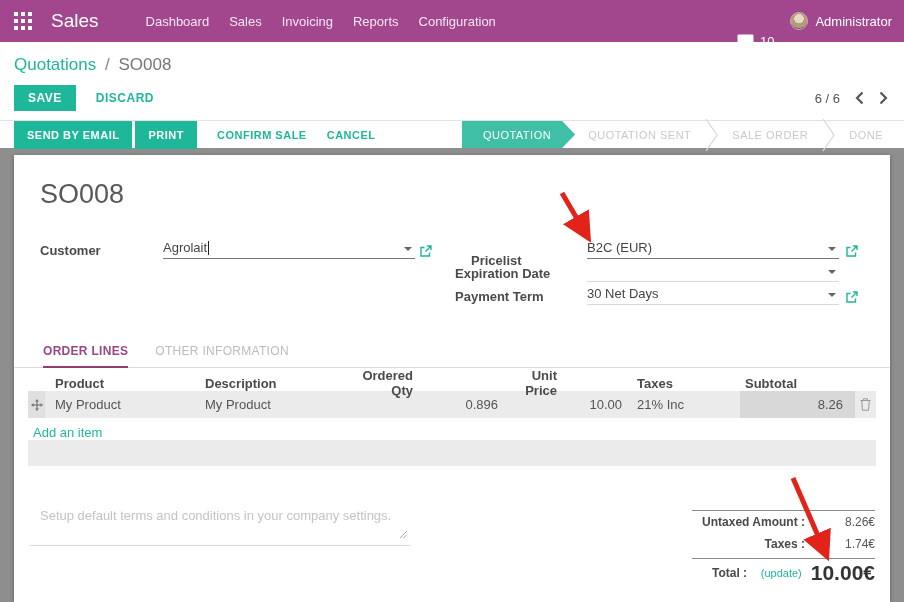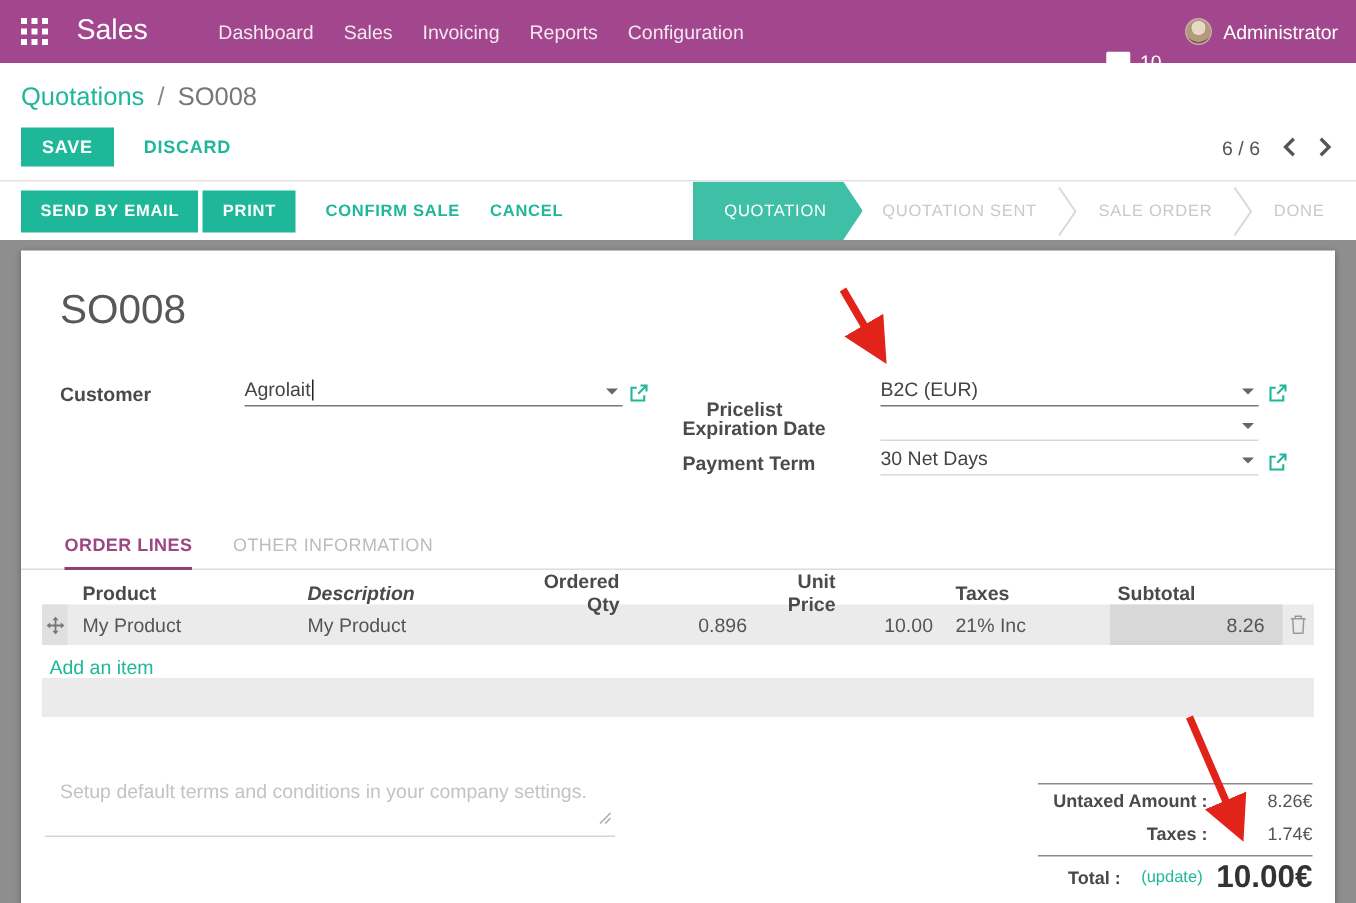--- a/index.html
+++ b/index.html
@@ -25,21 +25,21 @@
   .crumb-cur { color:#777; }
 
   .ctrl-row { display:flex; align-items:center; padding:8px 16px 9px 14px; }
   .btn-fill { background:#1fb799; color:#fff; border:none; font-family:inherit; font-size:12px; font-weight:bold;
               letter-spacing:.5px; padding:6px 14px; cursor:pointer; }
   .btn-link { color:#1fb799; font-size:12px; font-weight:bold; letter-spacing:.5px; margin-left:20px; cursor:pointer; background:none; border:none; font-family:inherit; }
   .pager { margin-left:auto; display:flex; align-items:center; gap:15px; color:#555; font-size:13px; }
   .pager-arrow { cursor:pointer; display:flex; align-items:center; }
 
   
-  .statusbar { border-top:1px solid #e2e2e2; height:40px; display:flex; align-items:stretch; }
+  .statusbar { border-top:1px solid #e2e2e2; height:28px; display:flex; align-items:stretch; }
   .sb-left { display:flex; align-items:center; padding-left:14px; }
   .sb-left .btn-fill { font-size:11px; padding:8px 13px; }
   .sb-left .btn-fill + .btn-fill { margin-left:3px; }
   .sb-left .btn-link { font-size:11px; }
   .steps { margin-left:auto; display:flex; align-items:stretch; padding-right:8px; }
   .step-active { background:#3fc0a6; color:#fff; font-size:11px; letter-spacing:.5px; display:flex; align-items:center;
                  padding:0 24px 0 21px; cursor:pointer;
                  clip-path:polygon(0 0, calc(100% - 13px) 0, 100% 50%, calc(100% - 13px) 100%, 0 100%); }
   .step { color:#c9c9c9; font-size:11px; letter-spacing:.5px; display:flex; align-items:center; padding:0 13px; cursor:pointer; }
   .step-chev { display:flex; align-items:center; }
@@ -63,21 +63,21 @@
   .tabs { position:absolute; left:0; right:0; top:189px; display:flex; gap:27px; padding-left:29px; border-bottom:1px solid #dcdcdc; height:24px; }
   .tab { font-size:12px; letter-spacing:.3px; cursor:pointer; }
   .tab.active { color:#9c4684; font-weight:bold; border-bottom:2px solid #8f3f73; margin-bottom:-1px; }
   .tab.inactive { color:#bcbcbc; }
 
   
   .olist { position:absolute; left:14px; top:213px; width:848px; font-size:13px; }
   .orow { display:grid; grid-template-columns:17px 155px 150px 150px 125px 115px 115px 21px; }
   .ohead { height:23px; align-items:center; font-weight:bold; color:#4a4a4a; }
   .ohead .c-prod { padding-left:10px; }
-  .ohead .c-desc { padding-left:5px;font-style:italic; }
+  .ohead .c-desc { padding-left:5px; }
   .ohead .c-qty { text-align:right; padding-right:87px; }
   .ohead .c-price { text-align:right; padding-right:68px; }
   .ohead .c-tax { padding-left:12px; }
   .ohead .c-sub { padding-left:5px; }
   .odata { height:27px; background:#ebebeb; align-items:center; color:#555; cursor:pointer; }
   .odata > div { display:flex; align-items:center; height:100%; }
   .cell-handle { background:#e0e0e0; justify-content:center; cursor:move; }
   .odata .c-prod { padding-left:10px; }
   .odata .c-desc { padding-left:5px; }
   .odata .c-qty { justify-content:flex-end; padding-right:2px; }

